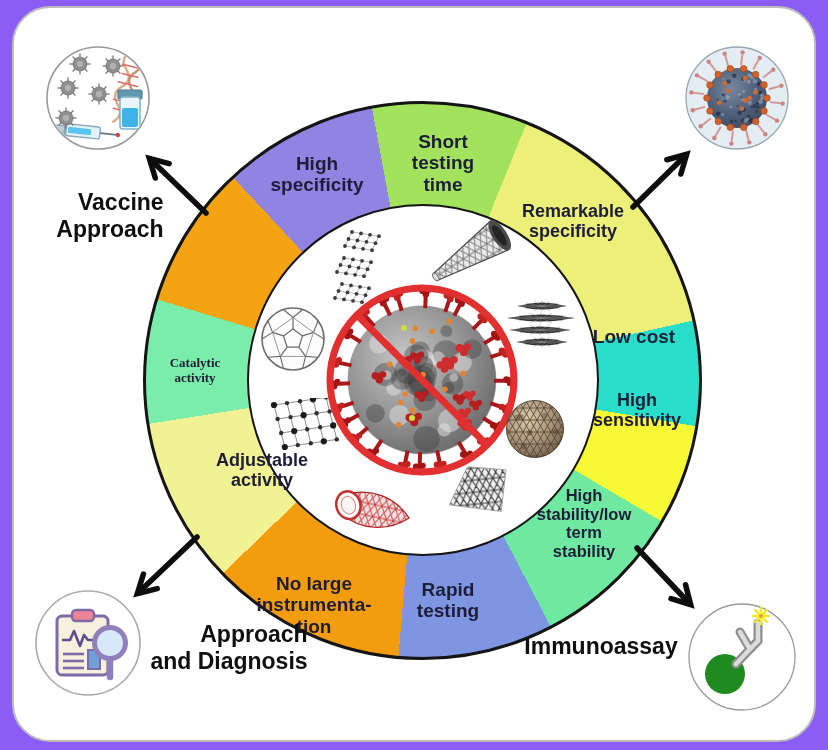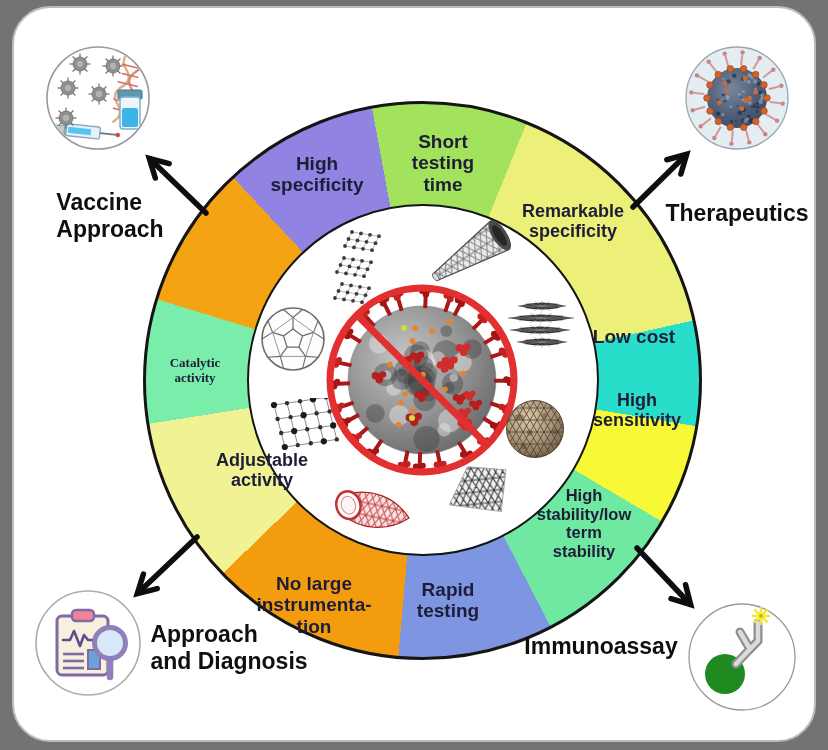--- a/index.html
+++ b/index.html
@@ -1,29 +1,29 @@
 <!DOCTYPE html>
 <html><head>
 <meta charset="utf-8">
 <style>
   html,body{margin:0;padding:0;background:#ffffff;}
-  #stage{position:relative;width:828px;height:750px;background:#737373;overflow:hidden;
+  #stage{position:relative;width:828px;height:750px;background:#8b5cf6;overflow:hidden;
          font-family:"Liberation Sans",sans-serif;}
   .abs{position:absolute;}
   #card{left:12px;top:6px;width:800px;height:732px;border:2px solid #bcbcbc;
         border-radius:38px;background:#fff;}
   #ring{left:143px;top:101px;width:559px;height:559px;border:3px solid #151515;
         border-radius:50%;box-sizing:border-box;}
   #inner{left:247px;top:204px;width:352px;height:352px;border:2px solid #151515;
          border-radius:50%;background:#ffffff;box-sizing:border-box;}
   #seg-labels{left:0;top:0;width:828px;height:750px;pointer-events:none;z-index:6;}
   .seg-label{position:absolute;transform:translate(-50%,-50%);white-space:pre-line;
              text-align:center;font-weight:700;color:#1d1d38;line-height:1.13;}
   .corner-label{position:absolute;transform:translate(-50%,-50%);white-space:pre-line;
-                text-align:left;font-weight:700;color:#0f0f0f;font-size:23px;
+                text-align:right;font-weight:700;color:#0f0f0f;font-size:23px;
                 line-height:1.18;z-index:6;}
   #lbl-vaccine{left:110px;top:216px;}
   #lbl-thera{left:737px;top:214px;}
   #lbl-detect{left:229px;top:648px;}
   #lbl-immuno{left:601px;top:647px;}
   svg.art{z-index:4;}
   #arrows{left:0;top:0;z-index:5;}
 </style>
 </head>
 <body>
@@ -577,21 +577,20 @@
       <div class="seg-label" style="left: 214px; top: 470px; font-size: 18px; margin-left: 48px;">Adjustable
 activity</div>
       <div class="seg-label" style="left: 195px; top: 371px; font-size: 13px; font-family: Liberation Serif, serif;">Catalytic
 activity</div>
       <div class="seg-label" style="left: 317px; top: 174px; font-size: 19px;">High
 specificity</div>
     </div>
 
   <div class="corner-label" id="lbl-vaccine">Vaccine
 Approach</div>
-  <div class="corner-label" id="lbl-thera">Therapeutics</div>
   <div class="corner-label" id="lbl-detect">Approach
 and Diagnosis</div>
   <div class="corner-label" id="lbl-immuno">Immunoassay</div>
 
   <svg id="arrows" class="abs" width="828" height="750" viewBox="0 0 828 750">
     <defs>
       <marker id="ah" markerUnits="userSpaceOnUse" markerWidth="30" markerHeight="30" refX="21" refY="14" orient="auto">
         <path d="M4,4 L22,14 L4,24" fill="none" stroke="#0d0d0d" stroke-width="5.5" stroke-linecap="round"></path>
       </marker>
     </defs>

